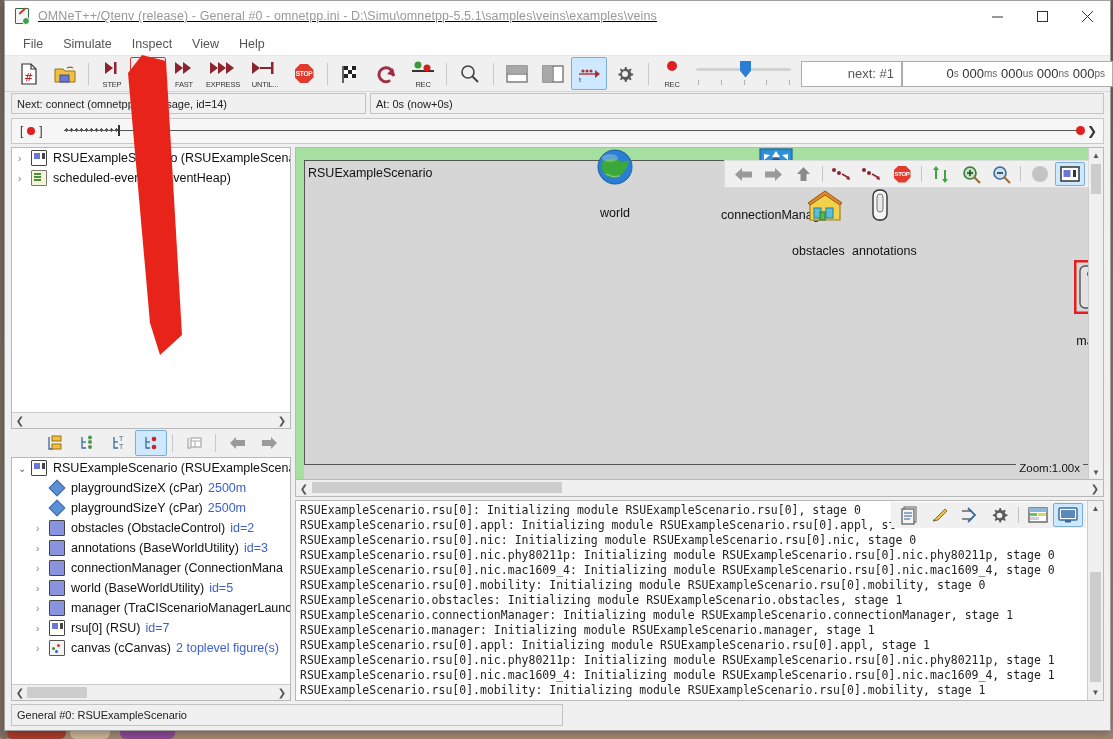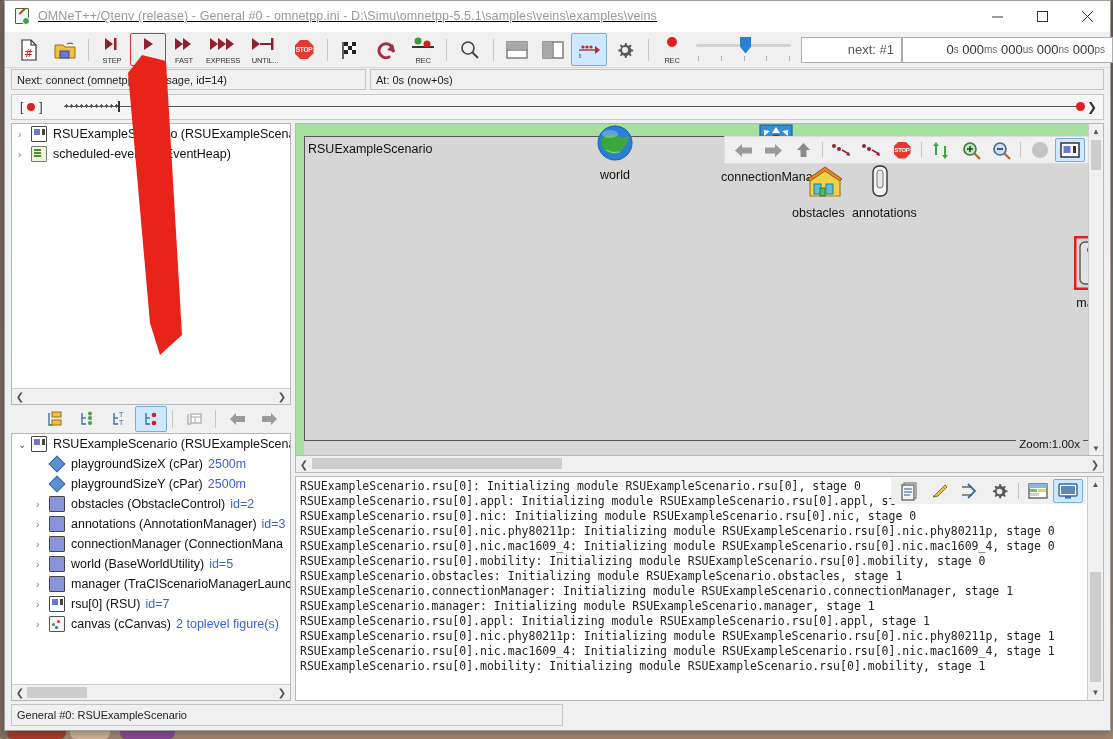--- a/index.html
+++ b/index.html
@@ -195,21 +195,21 @@
   .green-left { position:absolute; left:0; top:0; width:8px; height:100%; background:#a6e0a0;}
   .module-border { position:absolute; left:8px; top:12px; right:14px; bottom:14px; border:1px solid #555; }
   .canvas-toolbar {
     position:absolute; right:14px; top:12px; height:26px; background:#f0f0f0;
     display:flex; align-items:center; padding: 0 3px; z-index:5; border:1px solid #dcdcdc;
   }
   .ctb { width:28px;height:22px;display:flex;align-items:center;justify-content:center;border:1px solid transparent;border-radius:2px;flex:0 0 auto;}
   .ctb.sel { background:#cde8ff; border:1px solid #7aaed6;}
   .ctbsep { width:1px;height:16px;background:#c4c4c4;margin:0 4px;flex:0 0 auto;}
   .node { position:absolute; text-align:center; }
-  .node .nm { font-size: 12.5px; color:#111; white-space:nowrap; margin-top:2px;}
+  .node .nm { font-size: 12.5px; color:#111; white-space:nowrap; margin-top:16px;}
   .netlabel { position:absolute; font-size:12.5px; color:#111; }
   .zoombox {
     position:absolute; right:20px; bottom:4px; font-size:11.5px; color:#111;
     background:#d6d6d6; padding:1px 3px;
   }
   .vscroll-c { position:absolute; right:0; top:0; width:14px; bottom:0; background:#f0f0f0; border-left:1px solid #ccc;}
   .vscroll-c .up,.vscroll-c .dn{position:absolute;left:0;width:14px;height:14px;display:flex;align-items:center;justify-content:center;font-size:8px;color:#555;}
   .vscroll-c .up{top:0;} .vscroll-c .dn{bottom:0;}
   .vscroll-c .thumb{position:absolute;left:2px;top:16px;width:10px;height:30px;background:#cdcdcd;}
   .canvas-hscroll {
@@ -283,20 +283,27 @@
         </div>
         <div class="wbtn close">
           <svg width="11" height="11" viewBox="0 0 11 11">
               <line x1="0" y1="0" x2="11" y2="11" stroke="#333" stroke-width="1"></line>
               <line x1="11" y1="0" x2="0" y2="11" stroke="#333" stroke-width="1"></line>
             </svg>
         </div>
       </div>
     </div>
 
+    <div class="menubar">
+      <div class="mi">File</div>
+      <div class="mi">Simulate</div>
+      <div class="mi">Inspect</div>
+      <div class="mi">View</div>
+      <div class="mi">Help</div>
+    </div>
 
     <div class="toolbar">
       <div class="tb" style="align-items:center;">
         <svg width="20" height="22" viewBox="0 0 20 22">
           <path d="M3 1 h9 l5 5 v15 h-14 z" fill="#fff" stroke="#333" stroke-width="1.2"></path>
           <path d="M12 1 v5 h5" fill="none" stroke="#333" stroke-width="1.2"></path>
           <text x="5" y="18" font-size="11" fill="#c02020" font-family="DejaVu Sans, sans-serif">#</text>
         </svg>
       </div>
       <div class="tb" style="align-items:center;">
@@ -560,21 +567,21 @@
               </div>
               <div class="trow indent1">
                 <span class="chev">›</span>
                 <span class="ico ico-simple"></span>
                 <span>obstacles (ObstacleControl)</span>
                 <span class="tval">id=2</span>
               </div>
               <div class="trow indent1">
                 <span class="chev">›</span>
                 <span class="ico ico-simple"></span>
-                <span>annotations (AnnotationManager)</span>
+                <span>annotations (BaseWorldUtility)</span>
                 <span class="tval">id=3</span>
               </div>
               <div class="trow indent1">
                 <span class="chev">›</span>
                 <span class="ico ico-simple"></span>
                 <span>connectionManager (ConnectionMana</span>
               </div>
               <div class="trow indent1">
                 <span class="chev">›</span>
                 <span class="ico ico-simple"></span>

